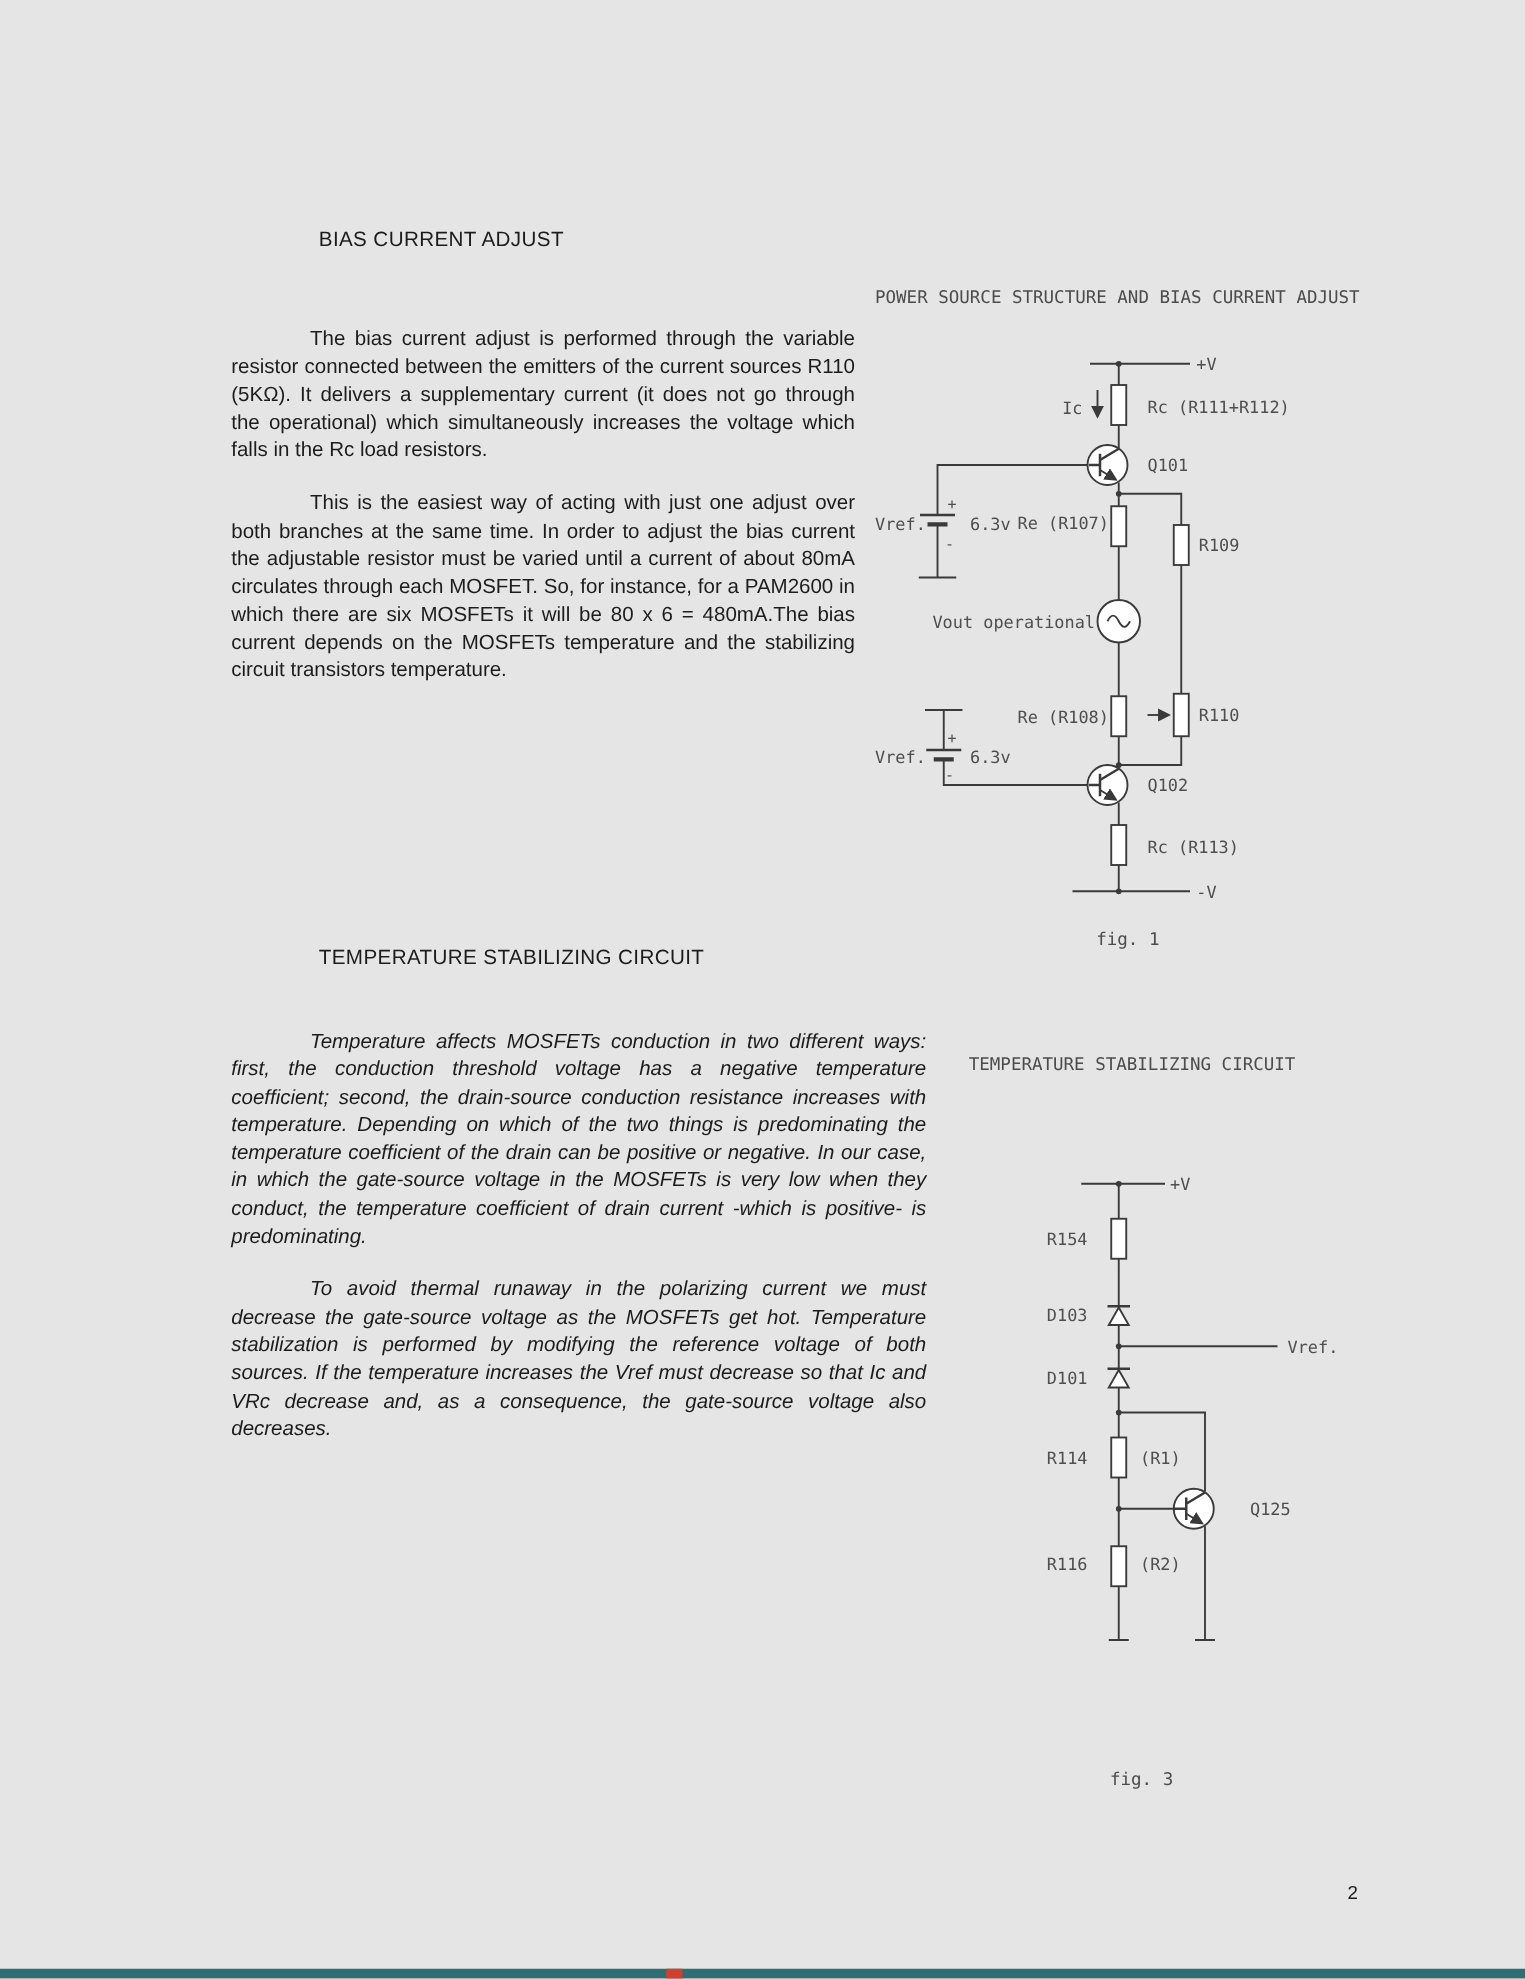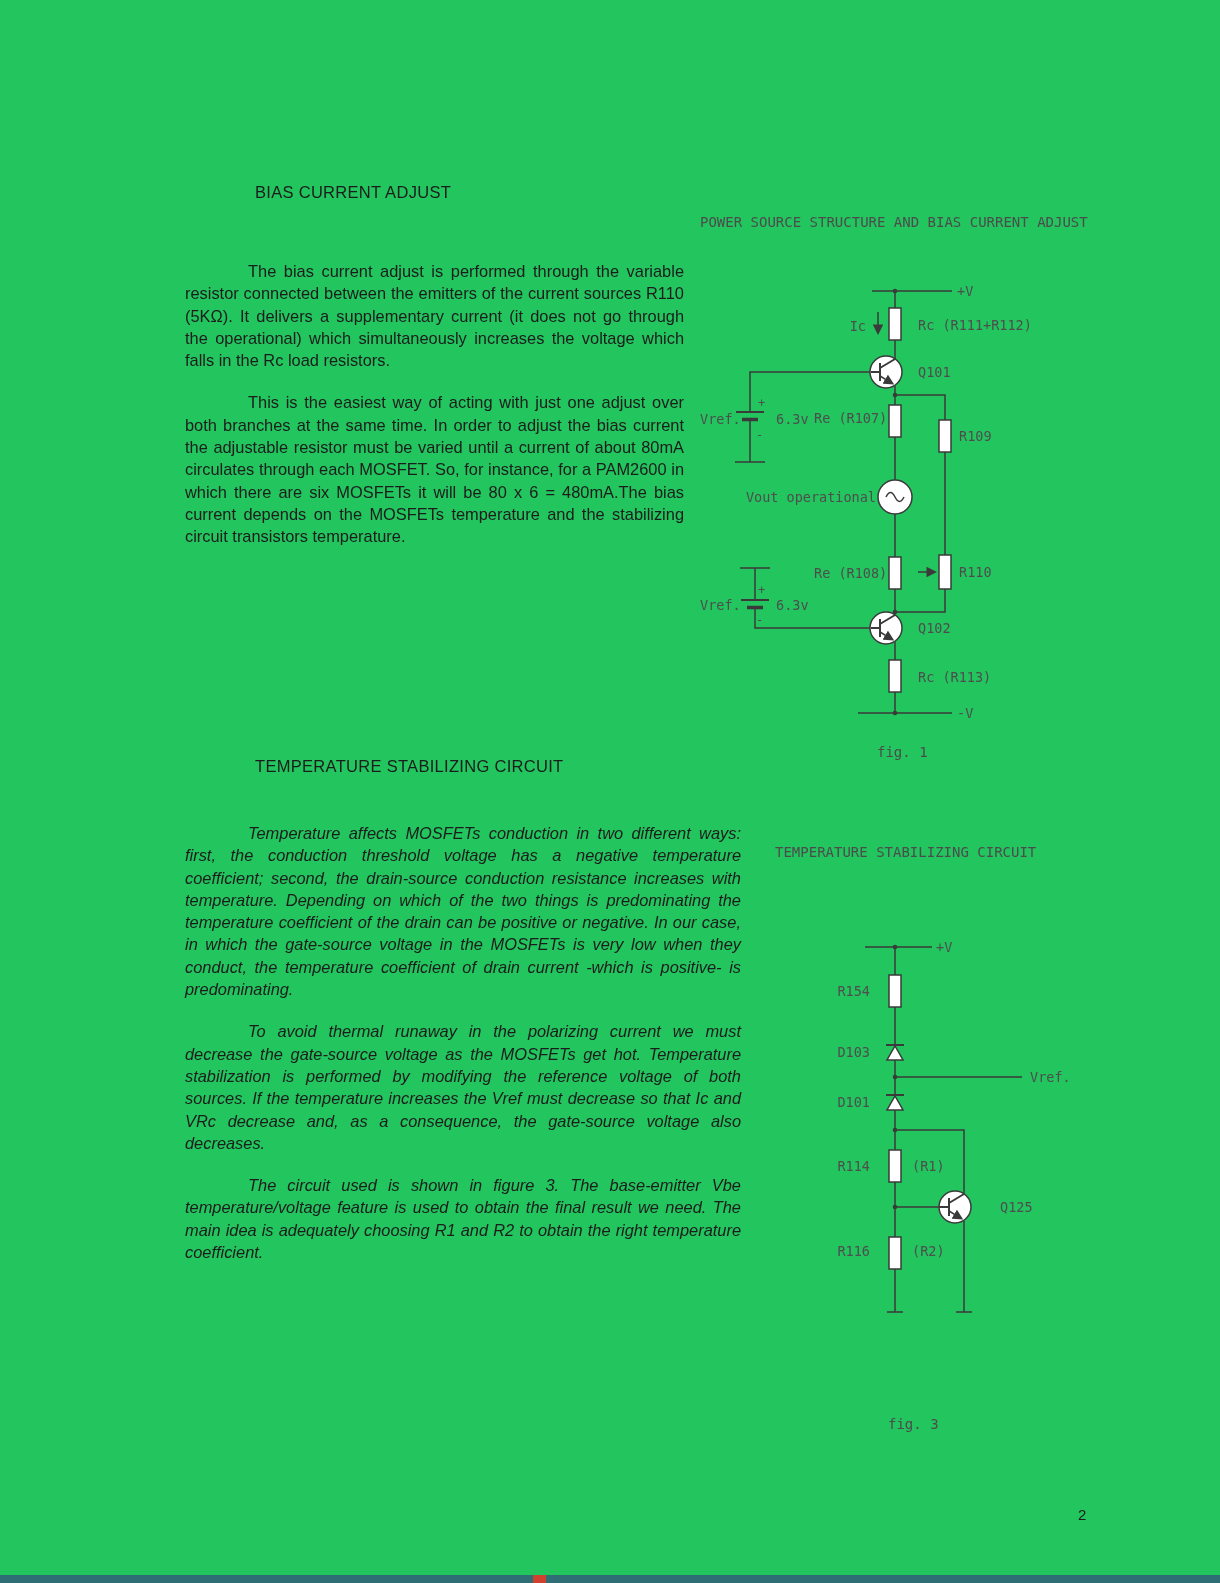--- a/index.html
+++ b/index.html
@@ -1,18 +1,18 @@
 <!DOCTYPE html>
 <html><head>
 <meta charset="utf-8">
 <style>
   html,body { margin:0; padding:0; background:#ffffff; }
   .page {
     position:relative; width:1220px; height:1583px; margin:0 auto;
-    background:#22c55e; font-family:"Liberation Sans", sans-serif;
+    background:#e5e5e5; font-family:"Liberation Sans", sans-serif;
     color:#1c1c1c; overflow:hidden;
   }
   .heading {
     position:absolute; font-size:16.5px; letter-spacing:.3px; white-space:nowrap;
   }
   .textcol { position:absolute; font-size:16.4px; line-height:22.3px; text-align:justify; }
   .textcol p { margin:0 0 20px 0; text-indent:63px; }
   .mono { font-family:"DejaVu Sans Mono","Liberation Mono",monospace; color:#4c4c4c; }
   .figtitle { position:absolute; font-size:14px; white-space:nowrap; }
   .figcap  { position:absolute; font-size:14px; white-space:nowrap; }
@@ -31,21 +31,21 @@
   .bottombar { position:absolute; left:0; bottom:0; width:1220px; height:8px; }
   .bottommark { position:absolute; left:533px; bottom:0; width:13px; height:8px; }
 </style>
 </head>
 <body>
 
 <div class="page">
 
   <div class="heading" style="left:255px; top:183px;">BIAS CURRENT ADJUST</div>
 
-  <div class="figtitle mono" style="left:700px; top:214px;">POWER SOURCE STRUCTURE AND BIAS CURRENT ADJUST</div>
+  <div class="figtitle mono" style="left:700px; top:230px;">POWER SOURCE STRUCTURE AND BIAS CURRENT ADJUST</div>
 
   <div class="textcol" style="left:185px; top:248px; width:499px;margin-top:12px;">
     <p>The bias current adjust is performed through the variable resistor connected between the emitters of the current sources R110 (5KΩ). It delivers a supplementary current (it does not go through the operational) which simultaneously increases the voltage which falls in the Rc load resistors.</p>
     <p>This is the easiest way of acting with just one adjust over both branches at the same time. In order to adjust the bias current the adjustable resistor must be varied until a current of about 80mA circulates through each MOSFET. So, for instance, for a PAM2600 in which there are six MOSFETs it will be 80 x 6 = 480mA.The bias current depends on the MOSFETs temperature and the stabilizing circuit transistors temperature.</p>
   </div>
 
   <svg class="circuit" style="left:690px; top:255px;" width="420" height="480" viewBox="0 0 420 480">
     <defs>
       <marker id="arr2" viewBox="0 0 8 8" refX="6.5" refY="4" markerWidth="7" markerHeight="7" orient="auto">
         <path d="M0,0 L8,4 L0,8 z" fill="#3a3a3a"></path>
@@ -139,21 +139,20 @@
 
   <div class="figcap mono" style="left:877px; top:744px;">fig. 1</div>
 
   <div class="heading" style="left:255px; top:757px;">TEMPERATURE STABILIZING CIRCUIT</div>
 
   <div class="figtitle mono" style="left:775px; top:844px;">TEMPERATURE STABILIZING CIRCUIT</div>
 
   <div class="textcol" style="left:185px; top:822px; width:556px;font-style:italic;">
     <p>Temperature affects MOSFETs conduction in two different ways: first, the conduction threshold voltage has a negative temperature coefficient; second, the drain-source conduction resistance increases with temperature. Depending on which of the two things is predominating the temperature coefficient of the drain can be positive or negative. In our case, in which the gate-source voltage in the MOSFETs is very low when they conduct, the temperature coefficient of drain current -which is positive- is predominating.</p>
     <p>To avoid thermal runaway in the polarizing current we must decrease the gate-source voltage as the MOSFETs get hot. Temperature stabilization is performed by modifying the reference voltage of both sources. If the temperature increases the Vref must decrease so that Ic and VRc decrease and, as a consequence, the gate-source voltage also decreases.</p>
-    <p>The circuit used is shown in figure 3. The base-emitter Vbe temperature/voltage feature is used to obtain the final result we need. The main idea is adequately choosing R1 and R2 to obtain the right temperature coefficient.</p>
   </div>
 
   <svg class="circuit" style="left:800px; top:930px;" width="280" height="400" viewBox="0 0 280 400">
     <defs>
       <marker id="arr3" viewBox="0 0 8 8" refX="6.5" refY="4" markerWidth="7" markerHeight="7" orient="auto">
         <path d="M0,0 L8,4 L0,8 z" fill="#3a3a3a"></path>
       </marker>
     </defs>
 
     <path class="wire" d="

